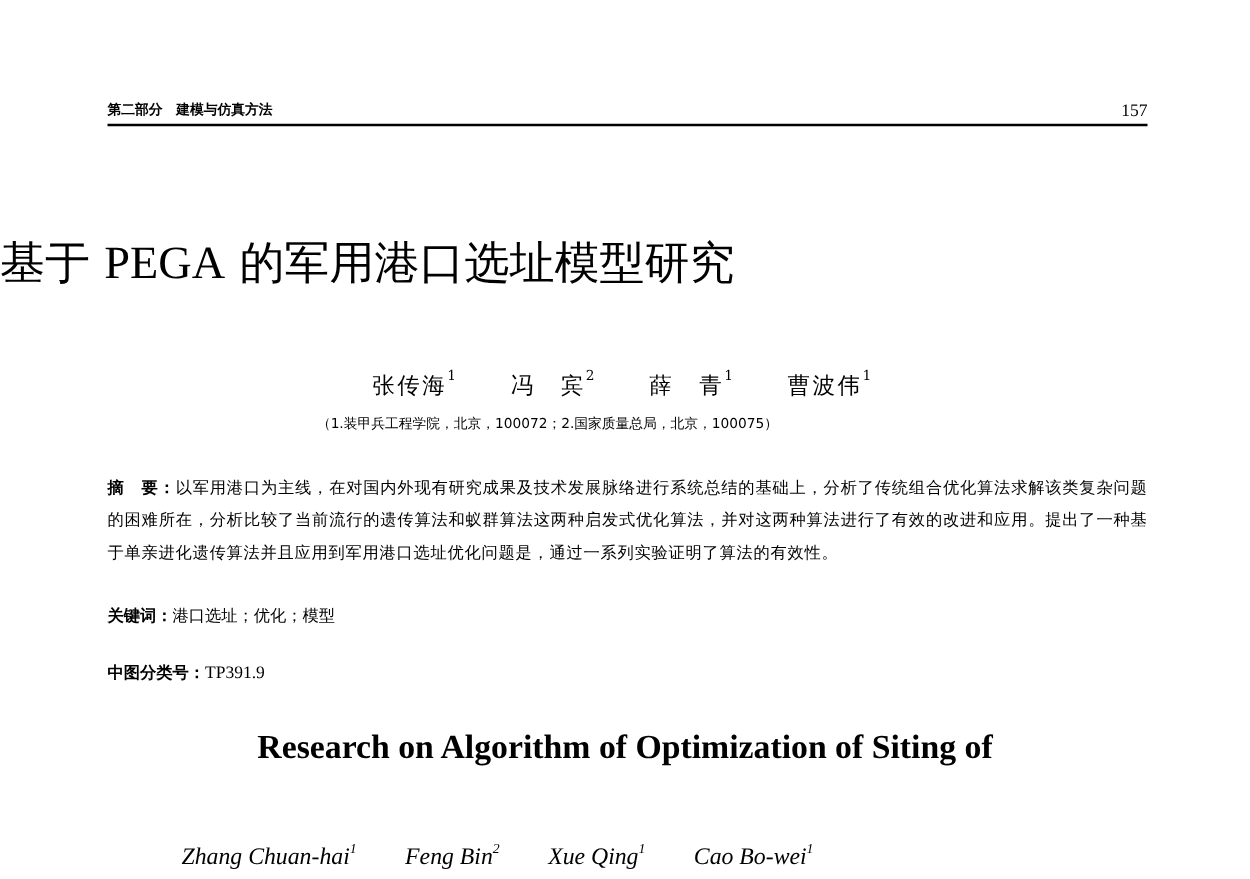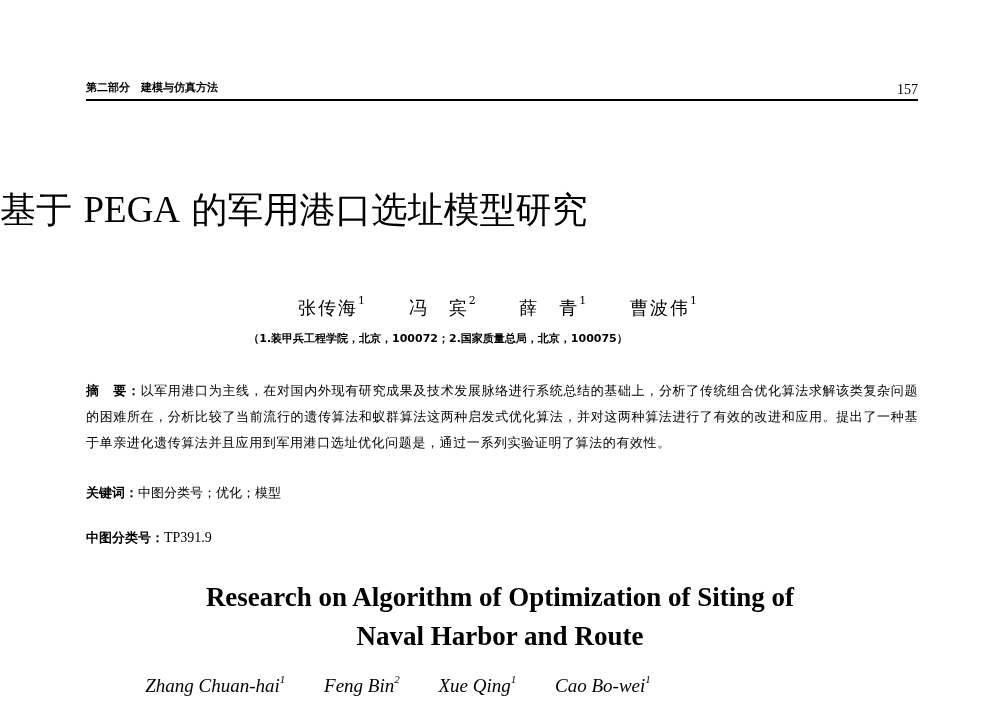--- a/index.html
+++ b/index.html
@@ -6,21 +6,21 @@
   body { width:1000px; height:703px; position:relative; overflow:hidden; color:#000; font-family:"DejaVu Serif", serif; }
   .running-head { position:absolute; left:86px; top:80px; width:832px; height:20px; }
   .running-head .section { position:absolute; left:0; top:0; font-family:"DejaVu Sans", sans-serif; font-size:11px; font-weight:bold; letter-spacing:0px; white-space:nowrap; }
   .running-head .page-no { position:absolute; right:0; top:2px; font-family:"Liberation Serif", serif; font-size:14px; }
   .rule { position:absolute; left:86px; top:99px; width:832px; height:2px; background:#000; }
   .title-cn { position:absolute; left:0; width:1000px; top:186px; text-align:left; font-family:"DejaVu Sans", sans-serif; font-size:36px; letter-spacing:0px; white-space:nowrap; }
   .title-cn .latin { font-family:"Liberation Serif", serif; font-size:37px; }
   .authors-cn { position:absolute; left:0; width:997px; top:296px; text-align:center; font-family:"DejaVu Serif", serif; font-size:18px; white-space:nowrap; }
   .authors-cn .author { display:inline-block; margin:0 18px; letter-spacing:2px; }
   .authors-cn sup, .authors-en sup { font-size:11px; vertical-align:top; position:relative; top:-2px; }
-  .affil-cn { position:absolute; left:0; width:876px; top:331px; text-align:center; font-family:"DejaVu Sans", sans-serif; font-size:11px; white-space:nowrap;font-weight:bold; }
+  .affil-cn { position:absolute; left:0; width:876px; top:331px; text-align:center; font-family:"DejaVu Sans", sans-serif; font-size:11px; white-space:nowrap; }
   .abstract { position:absolute; left:86px; top:378px; width:832px; font-family:"DejaVu Serif", serif; font-size:13px; line-height:26px; letter-spacing:0.6px; text-align:justify; }
   .abstract .label { font-weight:bold; font-family:"DejaVu Sans", sans-serif;margin-top:44px; }
   .meta-line { position:absolute; left:86px; font-family:"DejaVu Serif", serif; font-size:13px; white-space:nowrap; }
   .meta-line .label { font-weight:bold; font-family:"DejaVu Sans", sans-serif; }
   .meta-line .value-latin { font-family:"Liberation Serif", serif; font-size:14px; }
   .title-en { position:absolute; left:0; width:1000px; top:578px; text-align:center; font-family:"Liberation Serif", serif; font-weight:bold; font-size:27px; line-height:39px; }
   .authors-en { position:absolute; left:0; width:796px; top:675px; text-align:center; font-family:"Liberation Serif", serif; font-style:italic; font-size:19px; white-space:nowrap; }
   .authors-en .author { display:inline-block; margin:0 17px; }
 </style>
 </head>
@@ -43,30 +43,29 @@
   <span class="author"><span>曹波伟</span><sup>1</sup></span>
 </div>
 
 <div class="affil-cn">（1.装甲兵工程学院，北京，100072；2.国家质量总局，北京，100075）</div>
 
 <p class="abstract" style="margin:0;">
   <span class="label">摘　要：</span><span>以军用港口为主线，在对国内外现有研究成果及技术发展脉络进行系统总结的基础上，分析了传统组合优化算法求解该类复杂问题的困难所在，分析比较了当前流行的遗传算法和蚁群算法这两种启发式优化算法，并对这两种算法进行了有效的改进和应用。提出了一种基于单亲进化遗传算法并且应用到军用港口选址优化问题是，通过一系列实验证明了算法的有效性。</span>
 </p>
 
 <div class="meta-line" style="top:484px;">
-  <span class="label">关键词：</span><span>中图分类号；优化；模型</span>
+  <span class="label">关键词：</span><span>港口选址；优化；模型</span>
 </div>
 
 <div class="meta-line" style="top:529px;">
   <span class="label">中图分类号：</span><span class="value-latin">TP391.9</span>
 </div>
 
 <h2 class="title-en" style="margin:0;">
   <span>Research on Algorithm of Optimization of Siting of</span><br>
-  <span>Naval Harbor and Route</span>
 </h2>
 
 <div class="authors-en">
   <span class="author"><span>Zhang Chuan-hai</span><sup>1</sup></span>
   <span class="author"><span>Feng Bin</span><sup>2</sup></span>
   <span class="author"><span>Xue Qing</span><sup>1</sup></span>
   <span class="author"><span>Cao Bo-wei</span><sup>1</sup></span>
 </div>
 
 </body></html>

